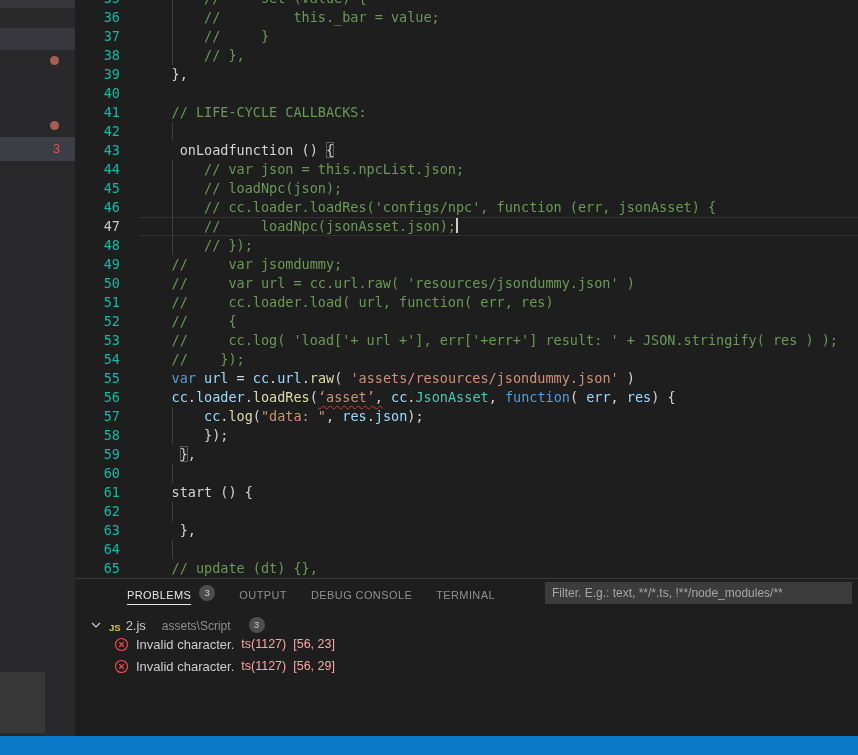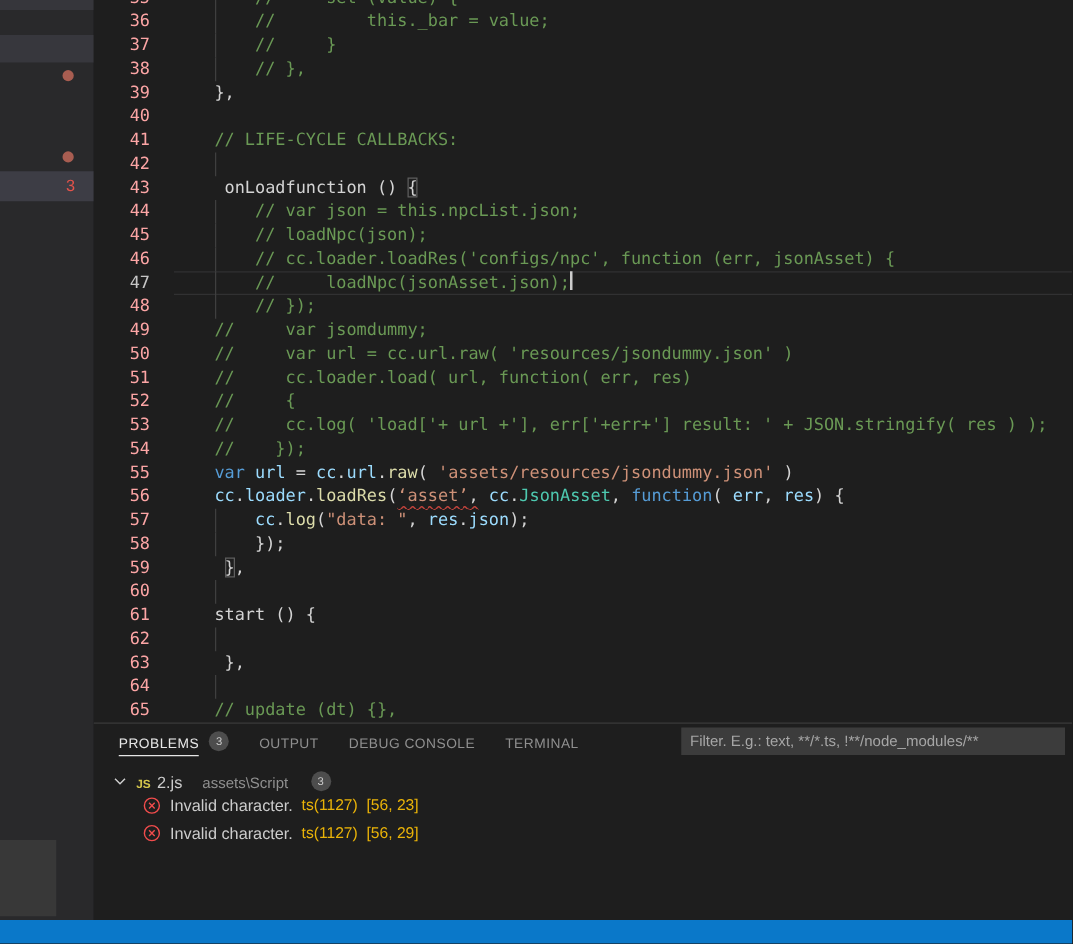--- a/index.html
+++ b/index.html
@@ -11,47 +11,47 @@
   .sb-row-sel{position:absolute;top:28px;left:0;right:0;height:22px;background:#37373d;}
   .sb-dot{position:absolute;left:50px;width:9px;height:9px;border-radius:50%;background:#a85d51;}
   .sb-badge-row{position:absolute;top:137px;left:0;right:0;height:24px;background:#3d3d45;color:#e5534b;font-size:13px;line-height:24px;text-align:right;padding-right:15px;box-sizing:border-box;}
   .sb-bottom{position:absolute;top:672px;left:0;width:45px;height:61px;background:#383838;}
 
   
   .editor{position:absolute;left:75px;top:0;width:783px;height:578px;overflow:hidden;background:#1e1e1e;
           font-family:"DejaVu Sans Mono",monospace;font-size:13.5px;white-space:pre;}
   .line{display:flex;height:19px;line-height:19px;}
   .line:first-child{margin-top:-11px;}
-  .ln{flex:none;width:45px;text-align:right;color:#fca5a5;}
+  .ln{flex:none;width:45px;text-align:right;color:#14b8a6;}
   .body{flex:1;position:relative;margin-left:19px;}
   .line.cur .body{box-shadow:inset 0 1px 0 #313132, inset 0 -1px 0 #313132;}
   .guide{position:absolute;left:4ch;top:0;bottom:0;width:1px;background:#3f3f3f;}
   .cursor{display:inline-block;width:2px;height:15px;background:#cccccc;vertical-align:-2px;}
   .box{outline:1px solid #5e5e5e;outline-offset:-1px;}
   .sq{text-decoration:underline;text-decoration-style:wavy;text-decoration-color:#bf423b;text-decoration-thickness:1px;text-underline-offset:2.5px;}
 
   
   .panel{position:absolute;left:75px;top:578px;width:783px;height:158px;background:#1e1e1e;border-top:1px solid #3a3a3a;box-sizing:border-box;}
   .phead{position:relative;height:28px;}
   .tabs{display:flex;align-items:center;height:100%;padding-left:20px;}
   .tab{display:flex;align-items:center;height:100%;margin-right:24px;cursor:default;}
   .tlabel{font-size:11px;letter-spacing:.4px;color:#8f8f8f;padding:7px 0 3px;border-bottom:1px solid transparent;}
-  .tab.active .tlabel{color:#e7e7e7;border-bottom-color:#e7e7e7;}
+  .tab.active .tlabel{color:#e7e7e7;border-bottom-color:#e7e7e7;margin-left:32px;}
   .tbadge{margin-left:8px;width:16px;height:16px;border-radius:50%;background:#4d4d4d;color:#cccccc;font-size:9px;display:flex;align-items:center;justify-content:center;}
   .filter{position:absolute;right:6px;top:3px;width:307px;height:22px;background:#3c3c3c;border:none;outline:none;color:#cccccc;font-size:12px;padding:0 7px;box-sizing:border-box;font-family:"Liberation Sans",sans-serif;}
   .filter::placeholder{color:#a6a6a6;}
   .tree{padding-top:4px;}
   .frow{display:flex;align-items:flex-end;height:22px;padding-left:13px;font-size:13px;color:#cccccc;}
   .chev{display:flex;margin-right:3px;}
   .jsicon{color:#d4c64b;font-weight:bold;font-size:9.5px;margin:0 5px 0 2px;}
   .fname{margin-right:16px;}
   .fpath{font-size:12px;color:#8f8f8f;margin-right:10px;}
   .prow{display:flex;align-items:center;height:22px;padding-left:39px;font-size:13px;color:#cccccc;}
   .picon{display:flex;margin-right:7px;}
-  .psrc,.ppos{color:#eab308;margin-left:7px;font-size:12.5px;}
+  .psrc,.ppos{color:#fca5a5;margin-left:7px;font-size:12.5px;}
 
   .statusbar{position:absolute;left:0;top:736px;width:858px;height:19px;}
 </style>
 </head>
 <body>
 
 <div class="app">
 
   <div class="sidebar">
     <div class="sb-row-top"></div>

